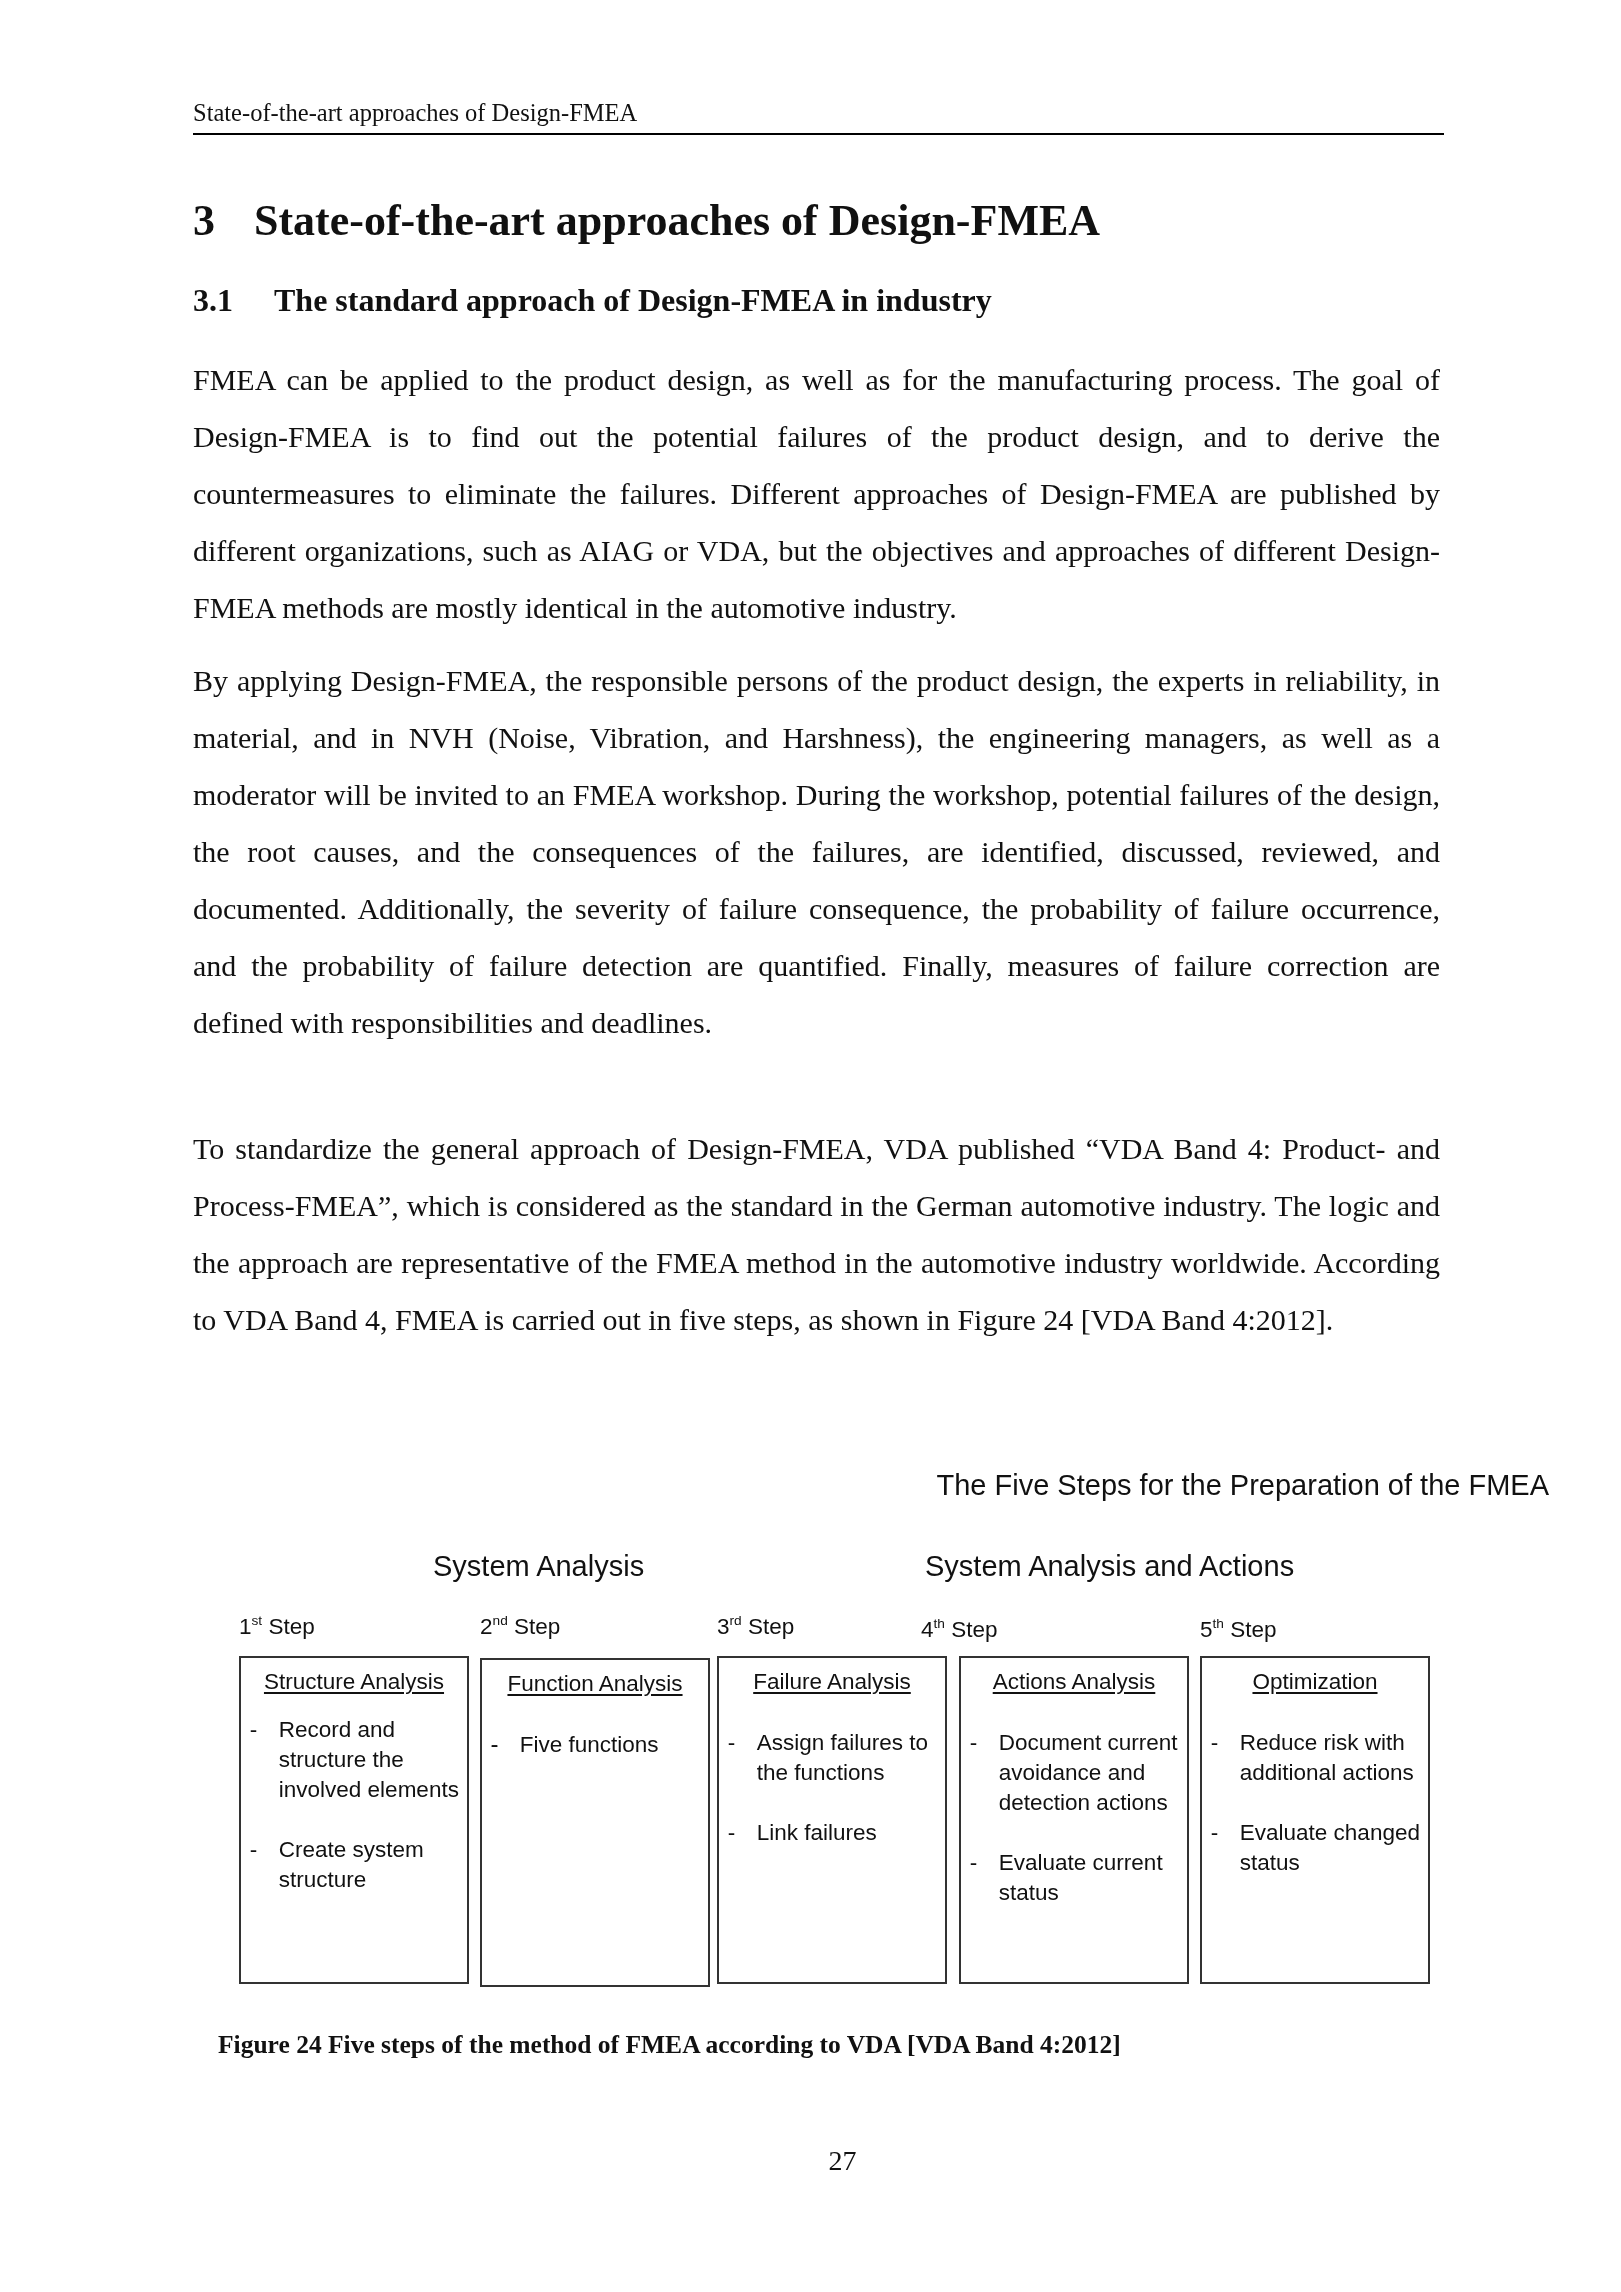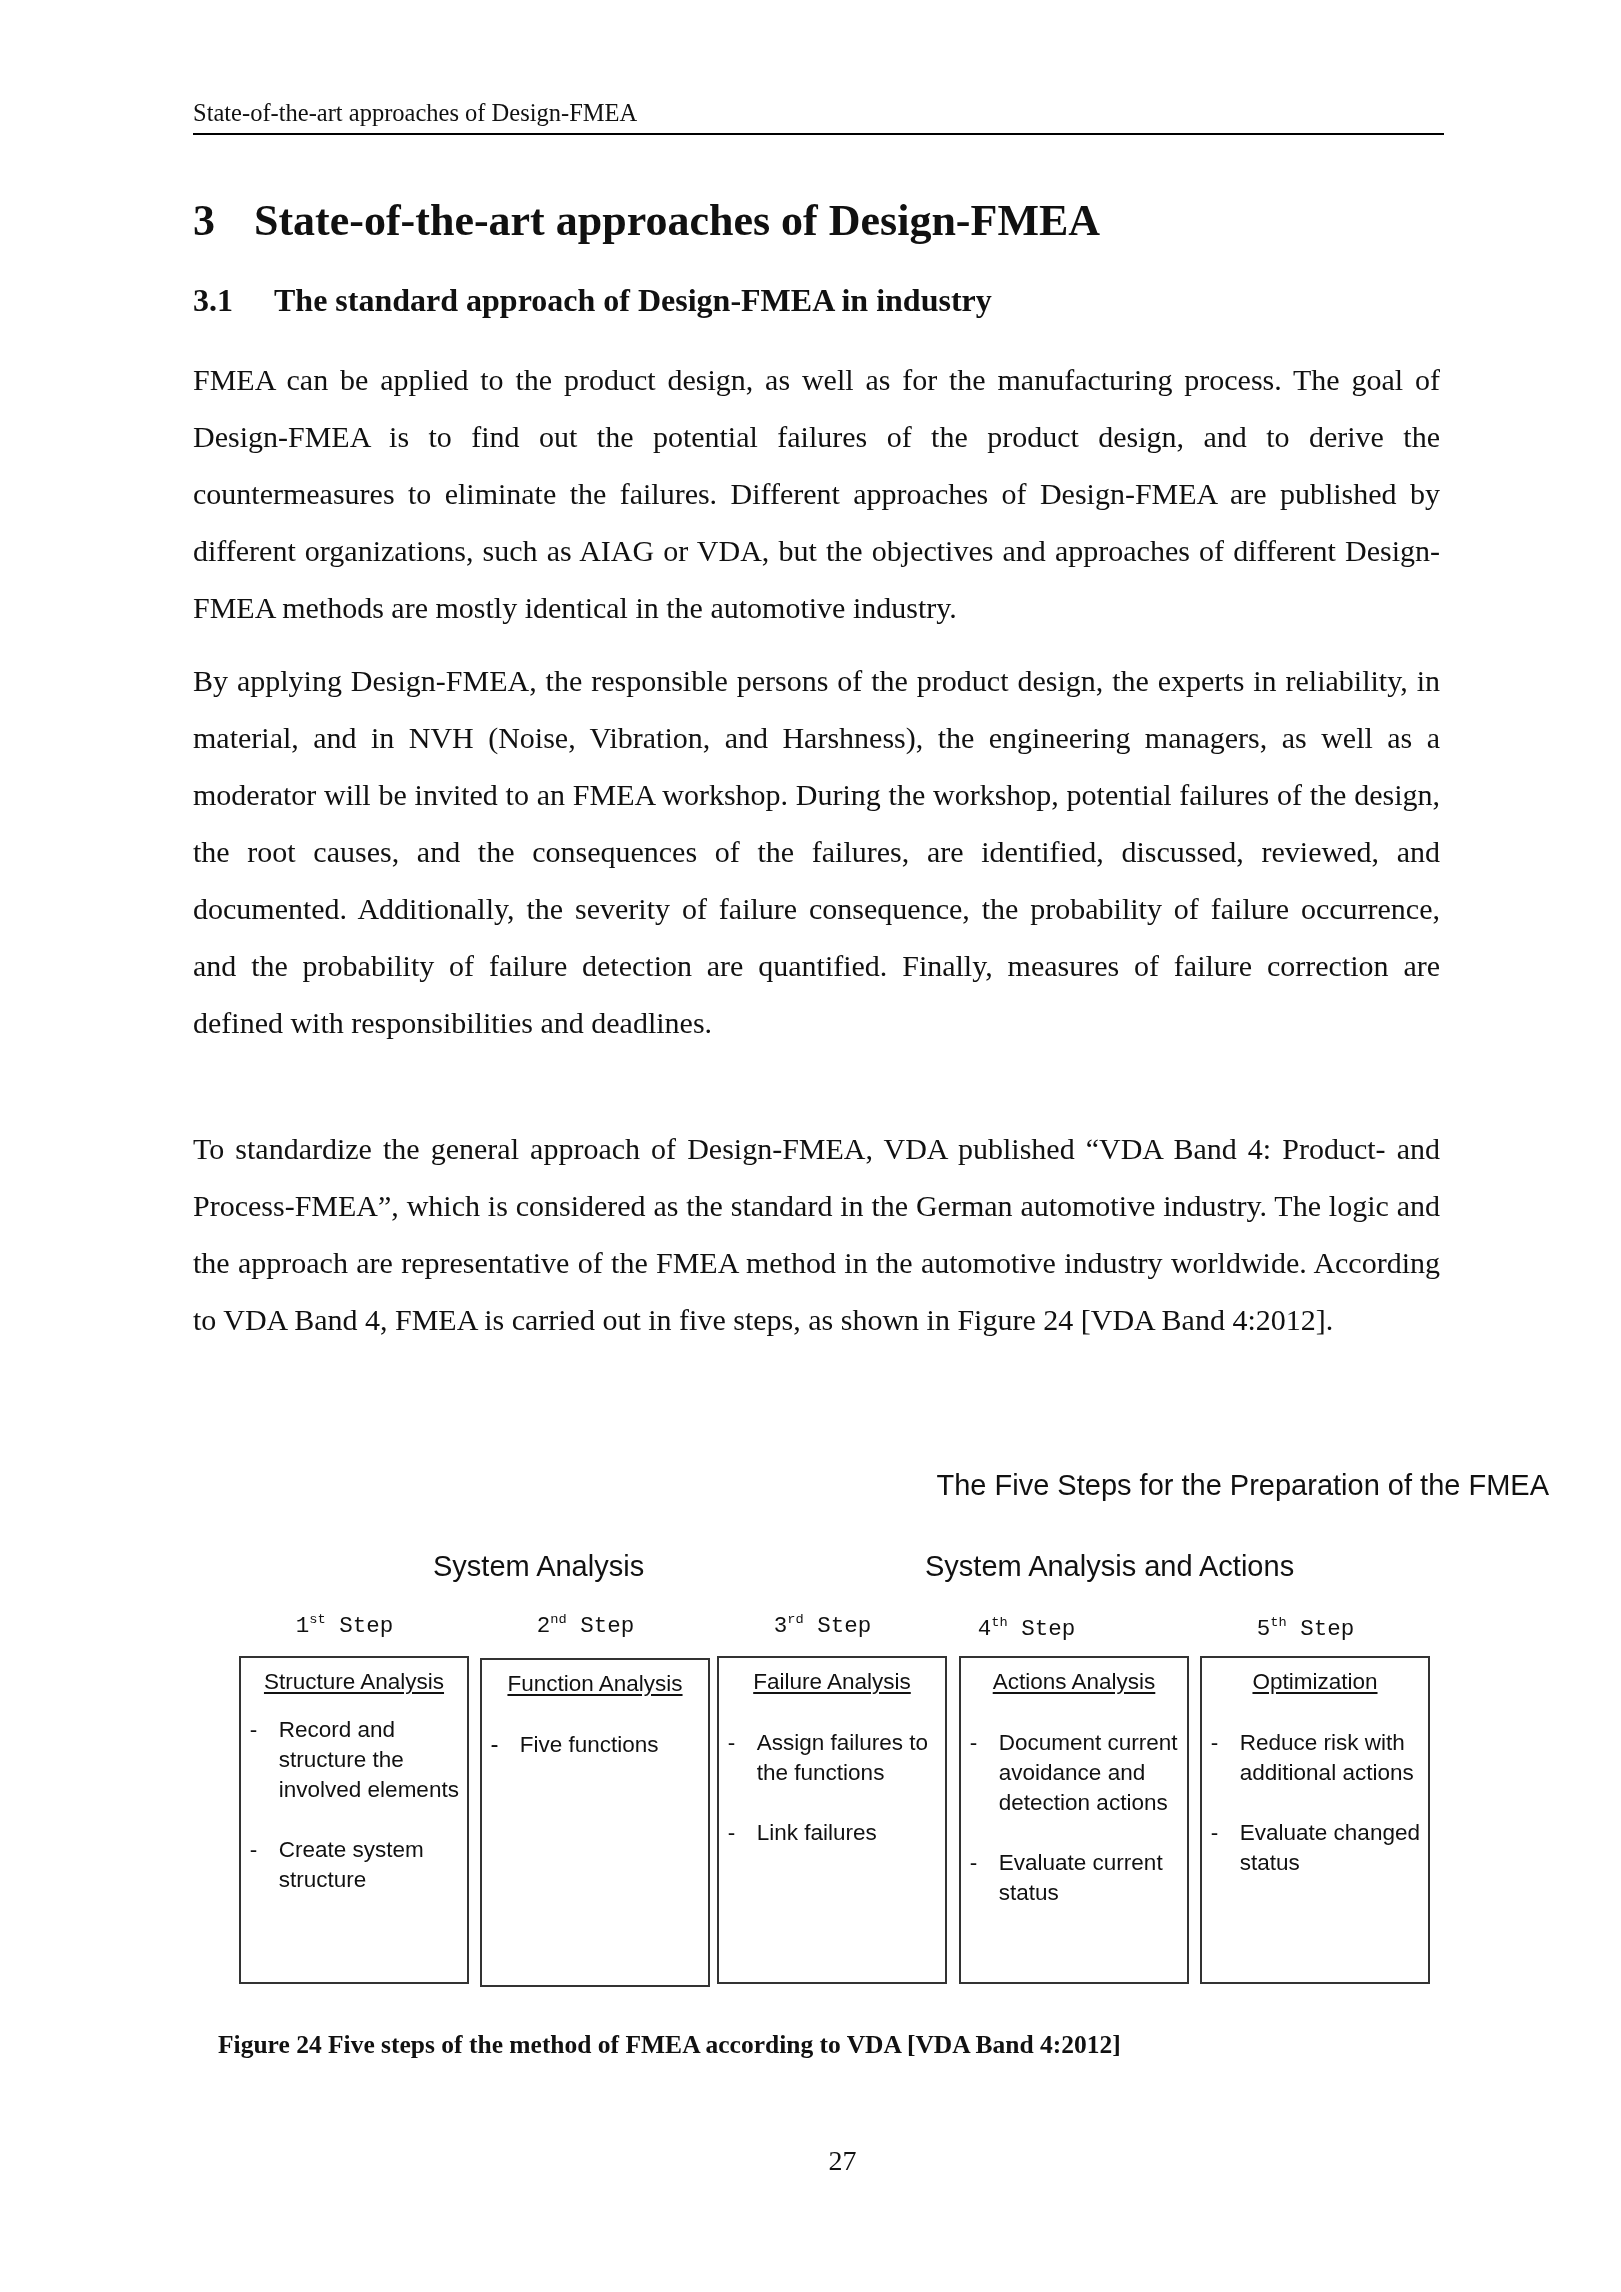--- a/index.html
+++ b/index.html
@@ -40,22 +40,22 @@
       position: absolute; left: 0; top: 1438px; width: 1549px; text-align: right;
       font-size: 29px; line-height: 35px; margin-top: 30px;
     }
     .group-label {
       position: absolute; top: 1549px; font-size: 29px; line-height: 35px; white-space: nowrap;
     }
     #group-1 { left: 433px; }
     #group-2 { left: 925px; }
 
     .step-label {
-      position: absolute; top: 1612px; width: 211px; text-align: center;
-      font-size: 22.5px; line-height: 29px; white-space: nowrap; font-family: Liberation Mono, monospace;
+      position: absolute; top: 1612px; width: 211px; text-align: left;
+      font-size: 22.5px; line-height: 29px; white-space: nowrap;
     }
     .step-label sup { font-size: 13.7px; vertical-align: 8.8px; line-height: 0; }
 
     .step-box {
       position: absolute; top: 1656px; width: 230px; height: 326px;
       border: 2px solid #333; box-sizing: border-box; background: #fff;
     }
     .step-box .box-title {
       text-align: center; font-size: 22.5px; line-height: 27.4px; margin-top: 9.8px;
       white-space: nowrap;

